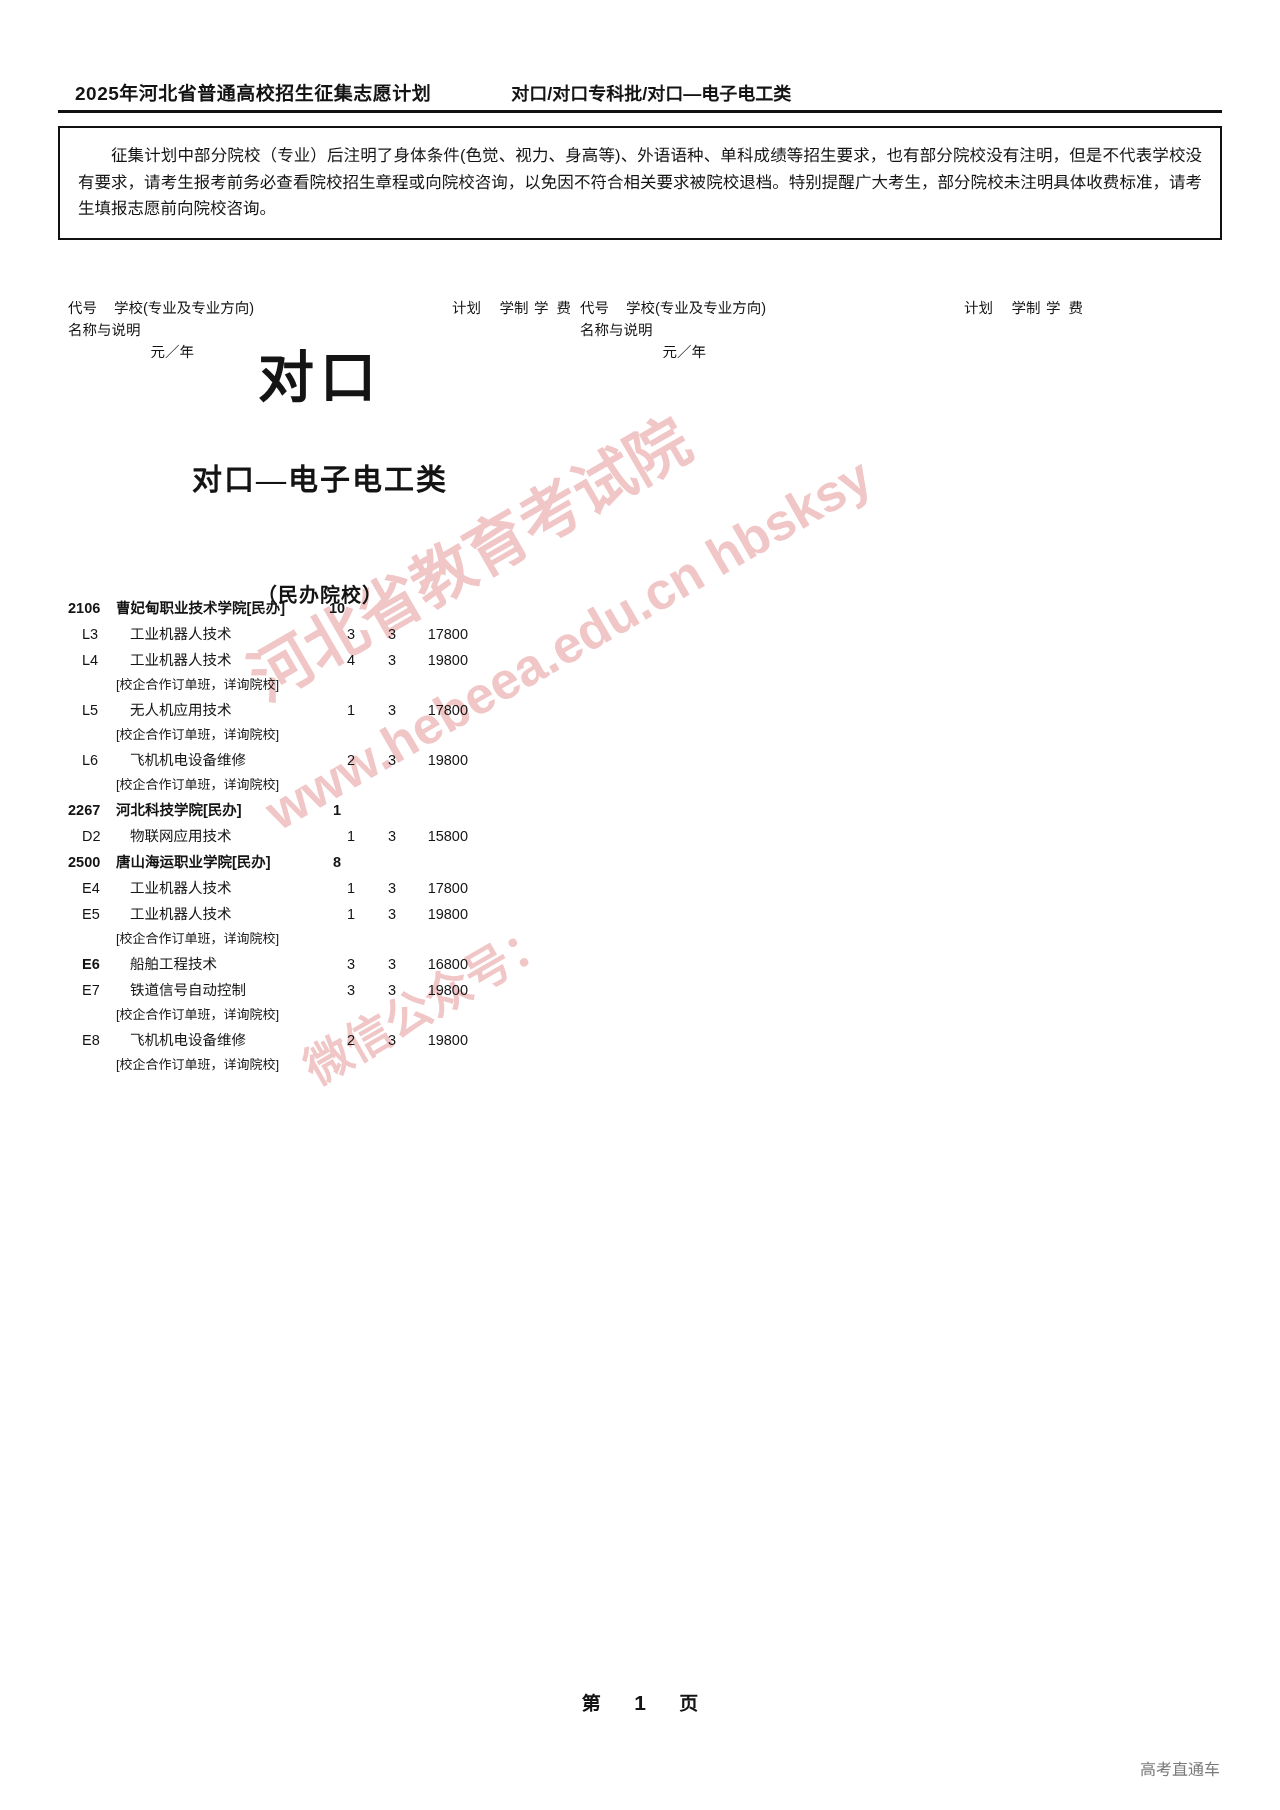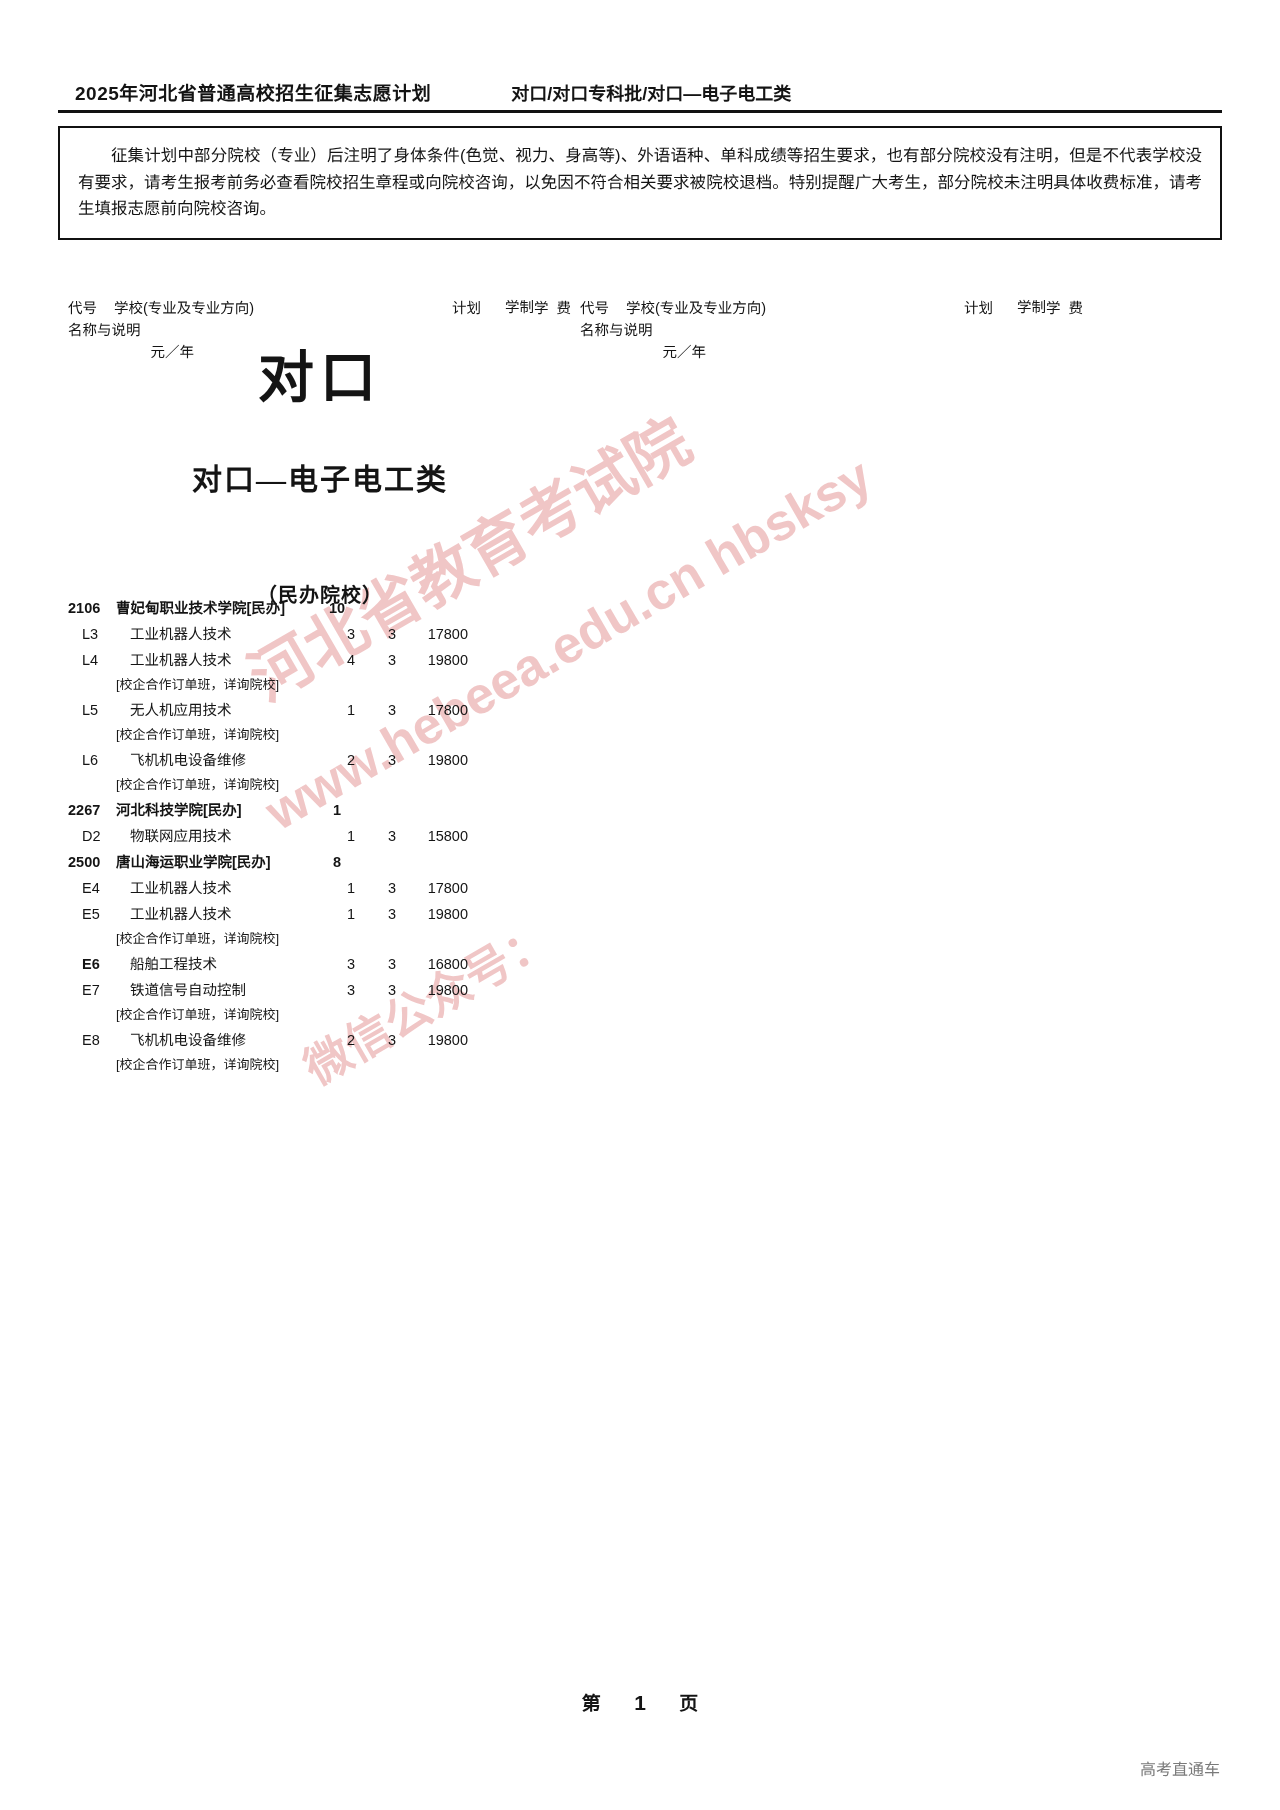--- a/index.html
+++ b/index.html
@@ -88,21 +88,21 @@
     font-size: 14.5px;
     line-height: 1.5;
   }
   .col-head.left { left: 68px; width: 510px; }
   .col-head.right { left: 580px; width: 510px; }
   .col-head .row1 { display: flex; margin-top: 16px; }
   .col-head .row2 { display: flex; flex-direction: column; }
   .ch-code { width: 46px; }
   .ch-school { flex: 1; }
   .ch-plan { width: 42px; text-align: left; }
-  .ch-len { width: 40px; text-align: right; font-family: Liberation Mono, monospace; }
+  .ch-len { width: 40px; text-align: center; }
   .ch-fee { width: 44px; text-align: left; letter-spacing: 2px;}
   .ch-blank { width: 46px; }
   .ch-name2 { flex: 1; }
   .ch-unit { width: 126px; text-align: right; }
 
   
   .title-main {
     position: absolute;
     left: 0; top: 332px;
     width: 640px;

